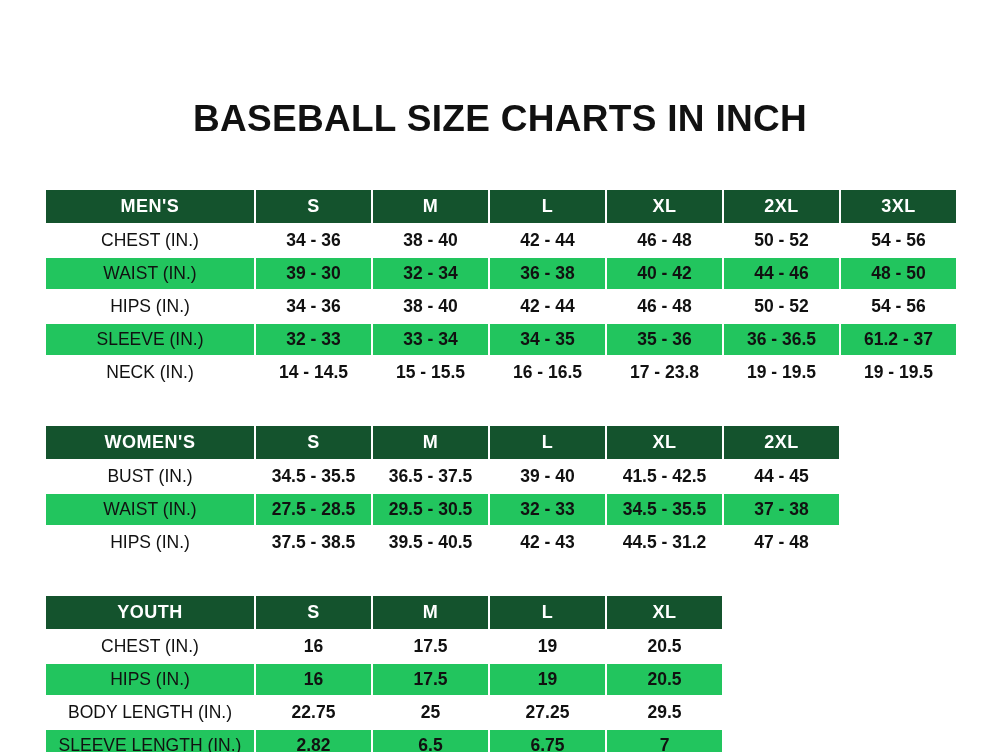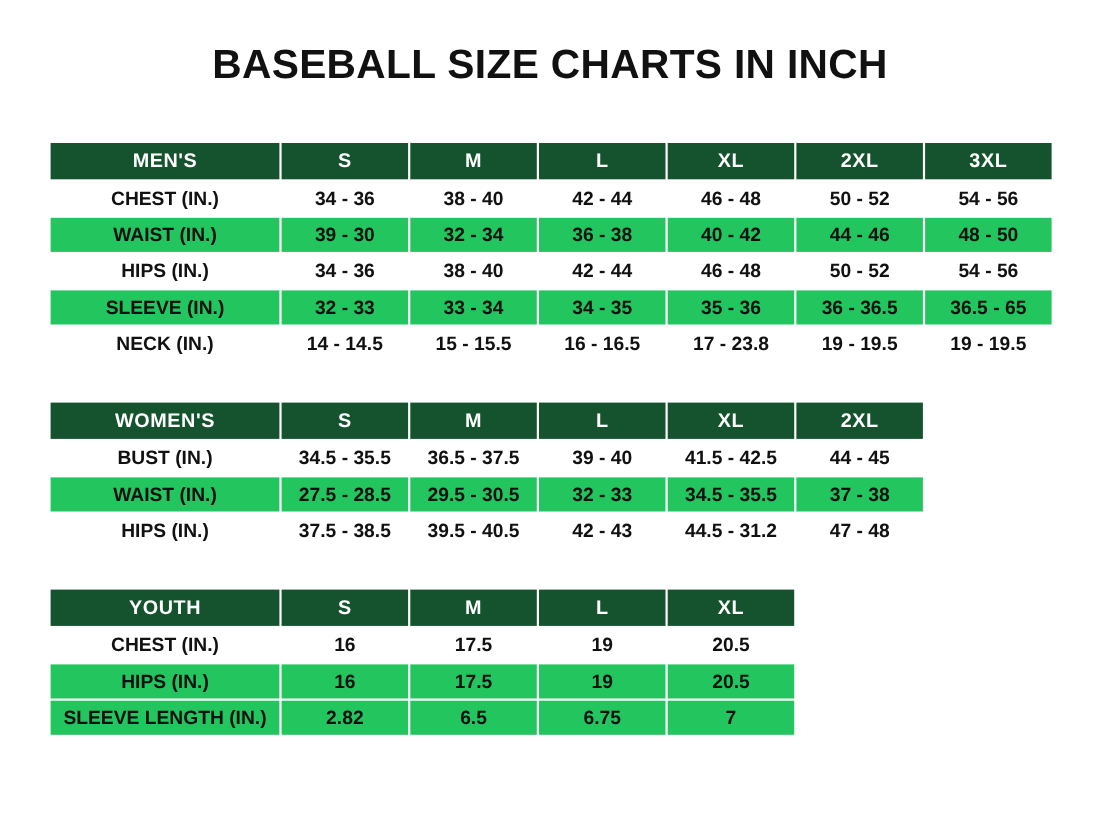--- a/index.html
+++ b/index.html
@@ -20,21 +20,21 @@
     height: 752px;
     box-sizing: border-box;
   }
   .title {
     text-align: center;
     font-size: 37px;
     font-weight: bold;
     letter-spacing: 0.3px;
     color: #111111;
     margin: 0;
-    padding-top: 38px;
+    padding-top: 98px;
   }
 
   .tables {
     padding: 0 44px;
     margin-top: 48px;
   }
 
   table.size-table {
     border-collapse: collapse;
     table-layout: fixed;
@@ -66,21 +66,21 @@
 
   
   table.size-table tbody td {
     background: #ffffff;
     color: #111111;
   }
   table.size-table tbody tr.alt td {
     background: #22c55e;
   }
   table.size-table tbody td.rowlabel {
-    font-weight: bold;
+    font-weight: normal;
     text-align: center;
   }
 
   
   #table-mens { width: 912px; }
   #table-mens col.c-label { width: 210px; }
   #table-mens col.c-size  { width: 117px; }
 
   #table-womens { width: 795px; }
   #table-womens col.c-label { width: 210px; }
@@ -148,21 +148,21 @@
           <td>50 - 52</td>
           <td>54 - 56</td>
         </tr>
         <tr class="alt">
           <td class="rowlabel">SLEEVE (IN.)</td>
           <td>32 - 33</td>
           <td>33 - 34</td>
           <td>34 - 35</td>
           <td>35 - 36</td>
           <td>36 - 36.5</td>
-          <td>36.5 - 65</td>
+          <td>61.2 - 37</td>
         </tr>
         <tr>
           <td class="rowlabel">NECK (IN.)</td>
           <td>14 - 14.5</td>
           <td>15 - 15.5</td>
           <td>16 - 16.5</td>
           <td>17 - 23.8</td>
           <td>19 - 19.5</td>
           <td>19 - 19.5</td>
         </tr>
@@ -241,20 +241,27 @@
           <td>19</td>
           <td>20.5</td>
         </tr>
         <tr class="alt">
           <td class="rowlabel">HIPS (IN.)</td>
           <td>16</td>
           <td>17.5</td>
           <td>19</td>
           <td>20.5</td>
         </tr>
+        <tr>
+          <td class="rowlabel">BODY LENGTH (IN.)</td>
+          <td>22.75</td>
+          <td>25</td>
+          <td>27.25</td>
+          <td>29.5</td>
+        </tr>
         <tr class="alt">
           <td class="rowlabel">SLEEVE LENGTH (IN.)</td>
           <td>2.82</td>
           <td>6.5</td>
           <td>6.75</td>
           <td>7</td>
         </tr>
       </tbody>
     </table>
 

